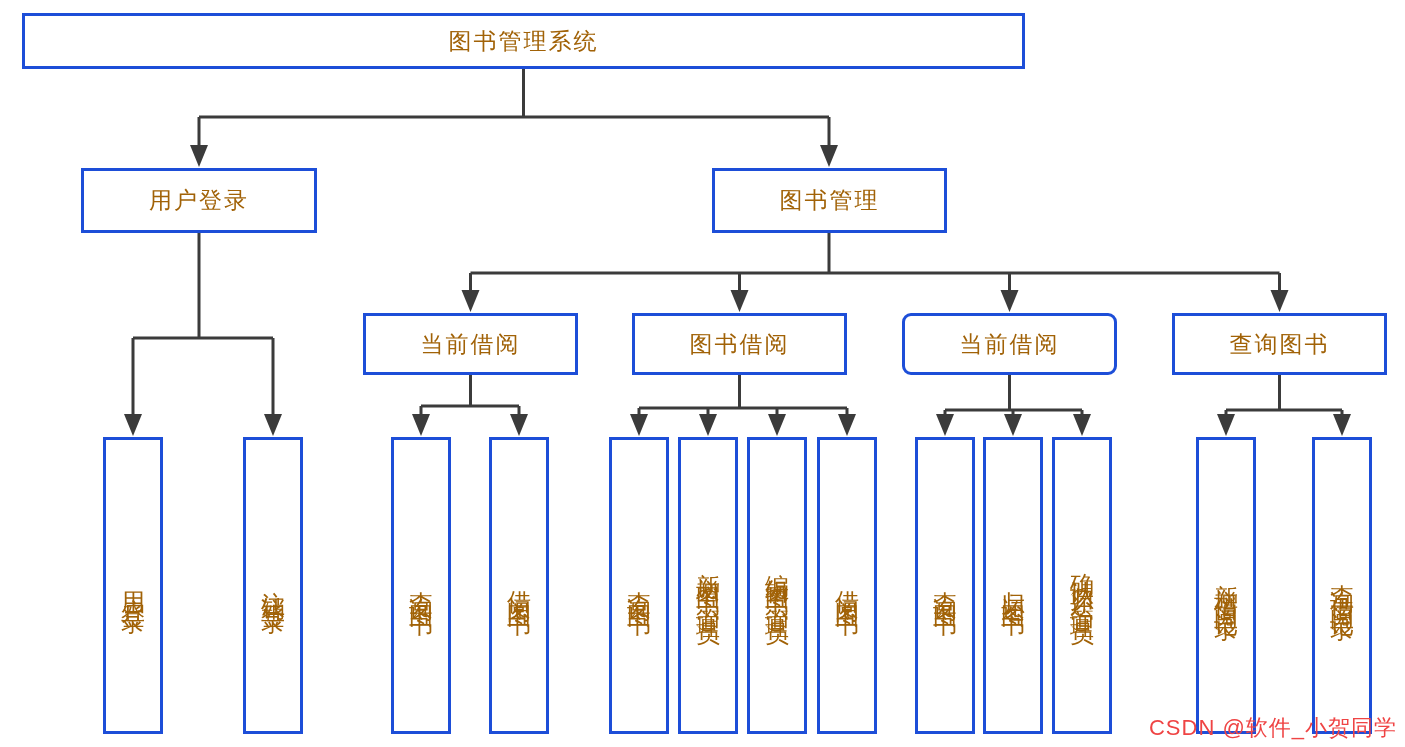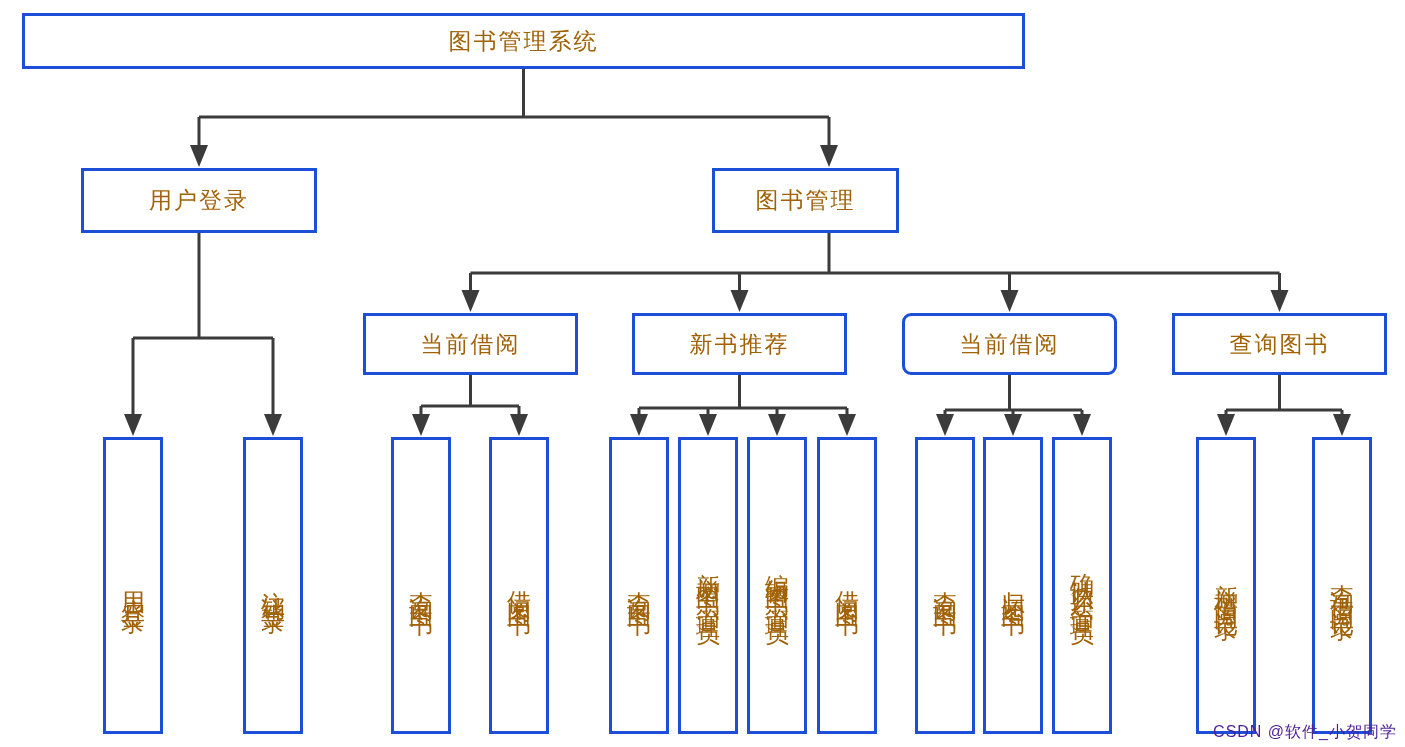--- a/index.html
+++ b/index.html
@@ -42,22 +42,22 @@
     writing-mode: vertical-rl;
     text-orientation: mixed;
     font-size: 24px;
     letter-spacing: 7px;
     line-height: 1;
   }
   .watermark {
     position: absolute;
     right: 8px;
     bottom: 4px;
-    font-size: 16px;
-    color: #4c1d95;
+    font-size: 22px;
+    color: #ef4444;
     letter-spacing: 1px;
     white-space: nowrap;
   }
 </style>
 </head>
 <body>
 
 <div class="diagram">
 
   <svg class="connectors" viewBox="0 0 1405 747" xmlns="http://www.w3.org/2000/svg">
@@ -96,24 +96,24 @@
       <path d="M1004 414 L1022 414 L1013 436 Z"></path>
       <path d="M1073 414 L1091 414 L1082 436 Z"></path>
       <path d="M1217 414 L1235 414 L1226 436 Z"></path>
       <path d="M1333 414 L1351 414 L1342 436 Z"></path>
     </g>
   </svg>
 
   <div class="box hlabel" style="left:22px; top:13px; width:1003px; height:56px;">图书管理系统</div>
 
   <div class="box hlabel" style="left:81px; top:168px; width:236px; height:65px;">用户登录</div>
-  <div class="box hlabel" style="left:712px; top:168px; width:187px; height:65px;">图书管理</div>
+  <div class="box hlabel" style="left:712px; top:168px; width:235px; height:65px;">图书管理</div>
 
   <div class="box hlabel" style="left:363px; top:313px; width:215px; height:62px;">当前借阅</div>
-  <div class="box hlabel" style="left:632px; top:313px; width:215px; height:62px;">新书推荐</div>
+  <div class="box hlabel" style="left:632px; top:313px; width:215px; height:62px;">图书借阅</div>
   <div class="box hlabel" style="left:902px; top:313px; width:215px; height:62px;border-radius:9px;">当前借阅</div>
   <div class="box hlabel" style="left:1172px; top:313px; width:215px; height:62px;">查询图书</div>
 
   <div class="box vbox" style="left:103px; top:437px; width:60px; height:297px;">用户登录</div>
   <div class="box vbox" style="left:243px; top:437px; width:60px; height:297px;">注销登录</div>
 
   <div class="box vbox" style="left:391px; top:437px; width:60px; height:297px;">查询图书</div>
   <div class="box vbox" style="left:489px; top:437px; width:60px; height:297px;">借阅图书</div>
 
   <div class="box vbox" style="left:609px; top:437px; width:60px; height:297px;">查询图书</div>

